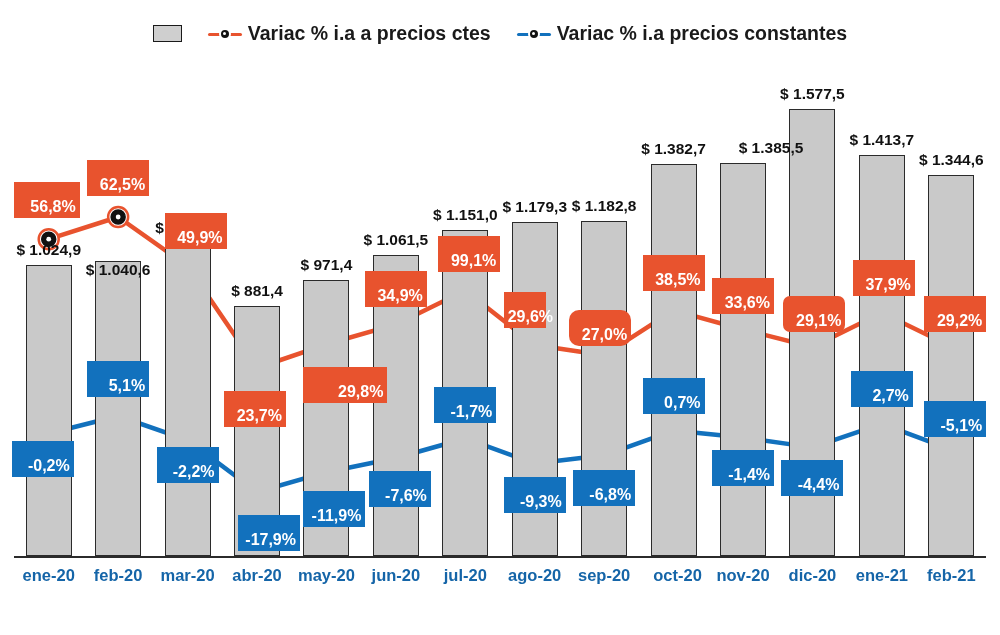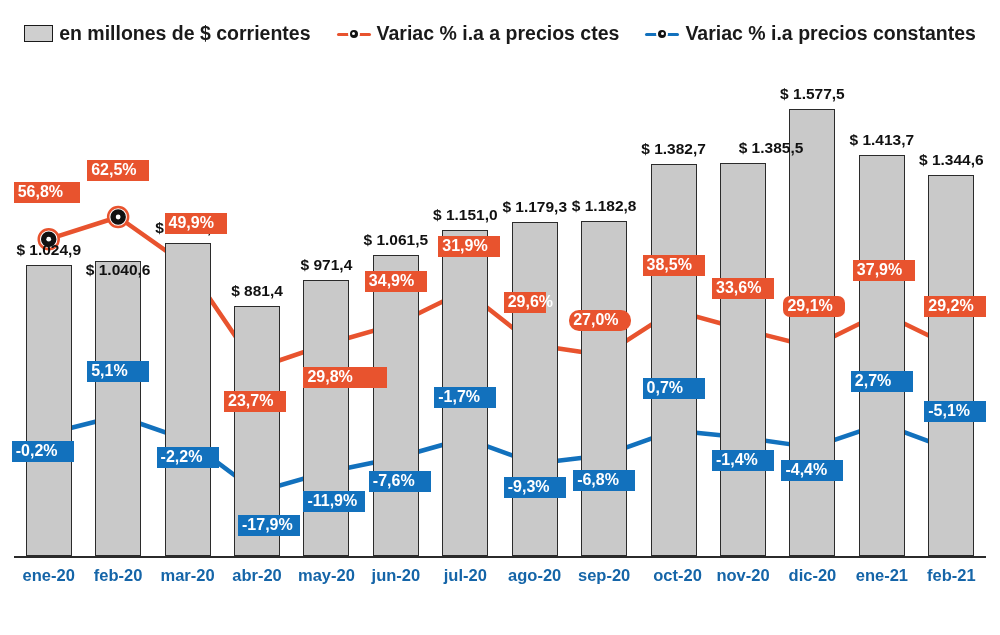--- a/index.html
+++ b/index.html
@@ -124,24 +124,24 @@
     text-align: center;
     white-space: nowrap;
   }
 
   
   .dlabel {
     position: absolute;
     font-size: 16px;
     font-weight: bold;
     color: #ffffff;
-    padding: 1px 4px 2px 4px;
+    padding: 16px 4px 2px 4px;
     white-space: nowrap;
     box-sizing: border-box;
-    text-align: left;
+    text-align: right;
   }
   .dlabel.red { background: #e8532e; }
   .dlabel.blue { background: #1271bd; }
 
   svg.lines {
     position: absolute;
     left: 0;
     top: 0;
     width: 1000px;
     height: 635px;
@@ -149,21 +149,20 @@
   }
 </style>
 </head>
 <body>
 
 <div id="chart-root">
 
   <div class="legend">
     <div class="legend-entry">
       <span class="legend-swatch-bar"></span>
-      <span class="legend-label">en millones de $ corrientes</span>
     </div>
     <div class="legend-entry">
       <span class="legend-swatch-line">
         <span class="lseg" style="background:#e8532e;"></span>
         <span class="lmark"></span>
       </span>
       <span class="legend-label">Variac % i.a a precios ctes</span>
     </div>
     <div class="legend-entry">
       <span class="legend-swatch-line">
@@ -298,21 +297,21 @@
         <div class="bar-label" style="left: 688px; top: 139.022px; width: 110px; padding-left: 28px;">$ 1.385,5</div>
         <div class="bar-label" style="left: 757.429px; top: 84.5636px; width: 110px;">$ 1.577,5</div>
         <div class="bar-label" style="left: 826.857px; top: 131.023px; width: 110px;">$ 1.413,7</div>
         <div class="bar-label" style="left: 896.286px; top: 150.623px; width: 110px;">$ 1.344,6</div>
         <div class="dlabel red" style="width: 66px; left: 13.7143px; top: 182.183px;">56,8%</div>
         <div class="dlabel red" style="width: 62px; left: 87.1429px; top: 160px;">62,5%</div>
         <div class="dlabel red" style="width: 62px; left: 164.571px; top: 213.036px;">49,9%</div>
         <div class="dlabel red" style="width: 62px; left: 224px; top: 391px;">23,7%</div>
         <div class="dlabel red" style="width: 84px; left: 303.429px; top: 367.26px;">29,8%</div>
         <div class="dlabel red" style="width: 62px; left: 364.857px; top: 271.412px;">34,9%</div>
-        <div class="dlabel red" style="width: 62px; left: 438.286px; top: 235.554px;">31,9%</div>
+        <div class="dlabel red" style="width: 62px; left: 438.286px; top: 235.554px;">99,1%</div>
         <div class="dlabel red" style="width: 42px; left: 503.714px; top: 292.039px;">29,6%</div>
         <div class="dlabel red" style="width: 62px; left: 569.143px; top: 310.157px; border-radius: 10px;">27,0%</div>
         <div class="dlabel red" style="width: 62px; left: 642.571px; top: 255.402px;">38,5%</div>
         <div class="dlabel red" style="width: 62px; left: 712px; top: 278.472px;">33,6%</div>
         <div class="dlabel red" style="width: 62px; left: 783.429px; top: 295.985px; border-radius: 7px;">29,1%</div>
         <div class="dlabel red" style="width: 62px; left: 852.857px; top: 259.737px;">37,9%</div>
         <div class="dlabel red" style="width: 62px; left: 924.286px; top: 295.595px;">29,2%</div>
         <div class="dlabel blue" style="width: 62px; left: 11.7143px; top: 440.513px;">-0,2%</div>
         <div class="dlabel blue" style="width: 62px; left: 87.1429px; top: 361px;">5,1%</div>
         <div class="dlabel blue" style="width: 62px; left: 156.571px; top: 447.122px;">-2,2%</div>

